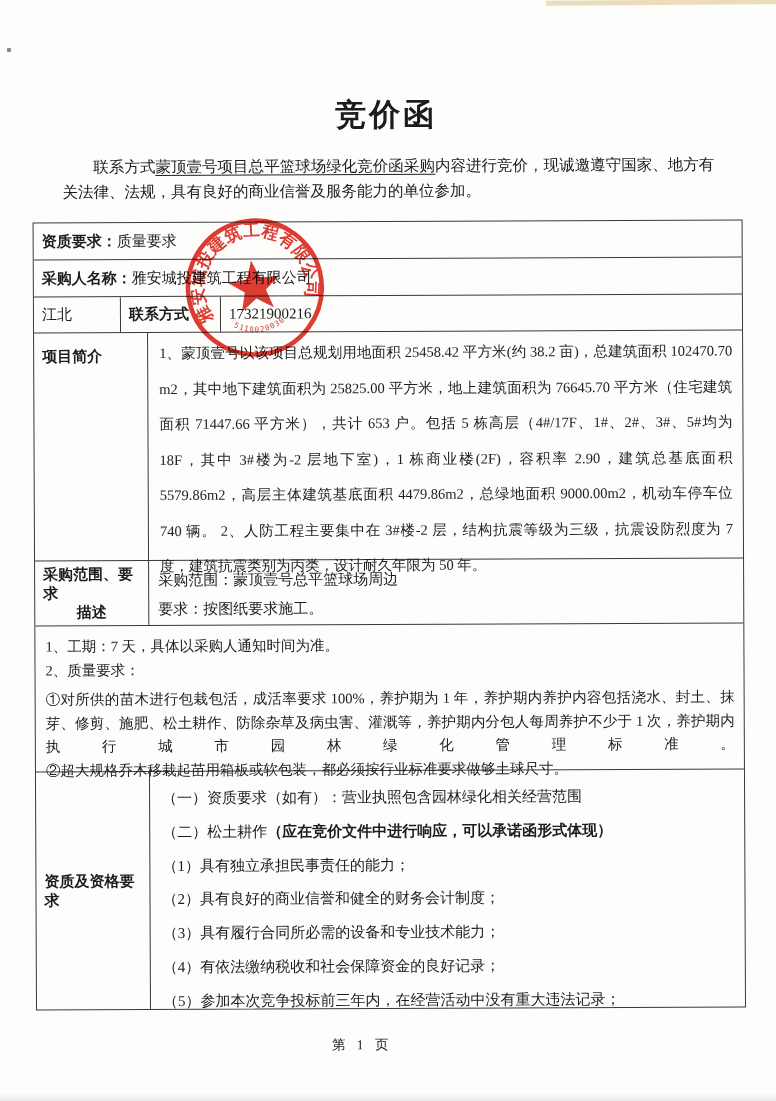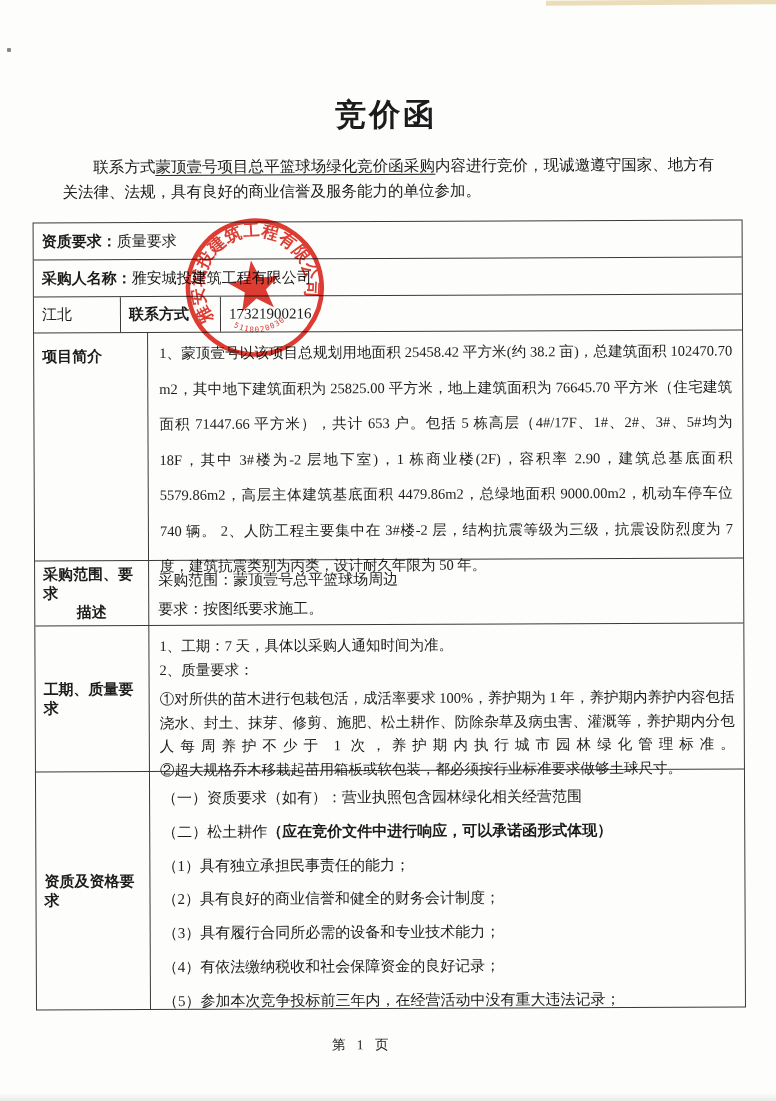--- a/index.html
+++ b/index.html
@@ -134,21 +134,20 @@
         <div>采购范围、要求</div>
         <div>描述</div>
       </div>
       <div class="tcell c-content">
         <div>采购范围：蒙顶壹号总平篮球场周边</div>
         <div>要求：按图纸要求施工。</div>
       </div>
     </div>
 
     <div class="trow r-schedule">
-      <div class="tcell c-rowlabel lab vcenter">工期、质量要求</div>
       <div class="tcell c-content">
         <div class="sched-line">1、工期：7 天，具体以采购人通知时间为准。</div>
         <div class="sched-line">2、质量要求：</div>
         <div class="sched-p1">①对所供的苗木进行包栽包活，成活率要求 100%，养护期为 1 年，养护期内养护内容包括浇水、封土、抹芽、修剪、施肥、松土耕作、防除杂草及病虫害、灌溉等，养护期内分包人每周养护不少于 1 次，养护期内执行城市园林绿化管理标准。</div>
         <div class="sched-p2">②超大规格乔木移栽起苗用箱板或软包装，都必须按行业标准要求做够土球尺寸。</div>
       </div>
     </div>
 
     <div class="trow r-qual">
       <div class="tcell c-rowlabel lab vcenter">资质及资格要求</div>

